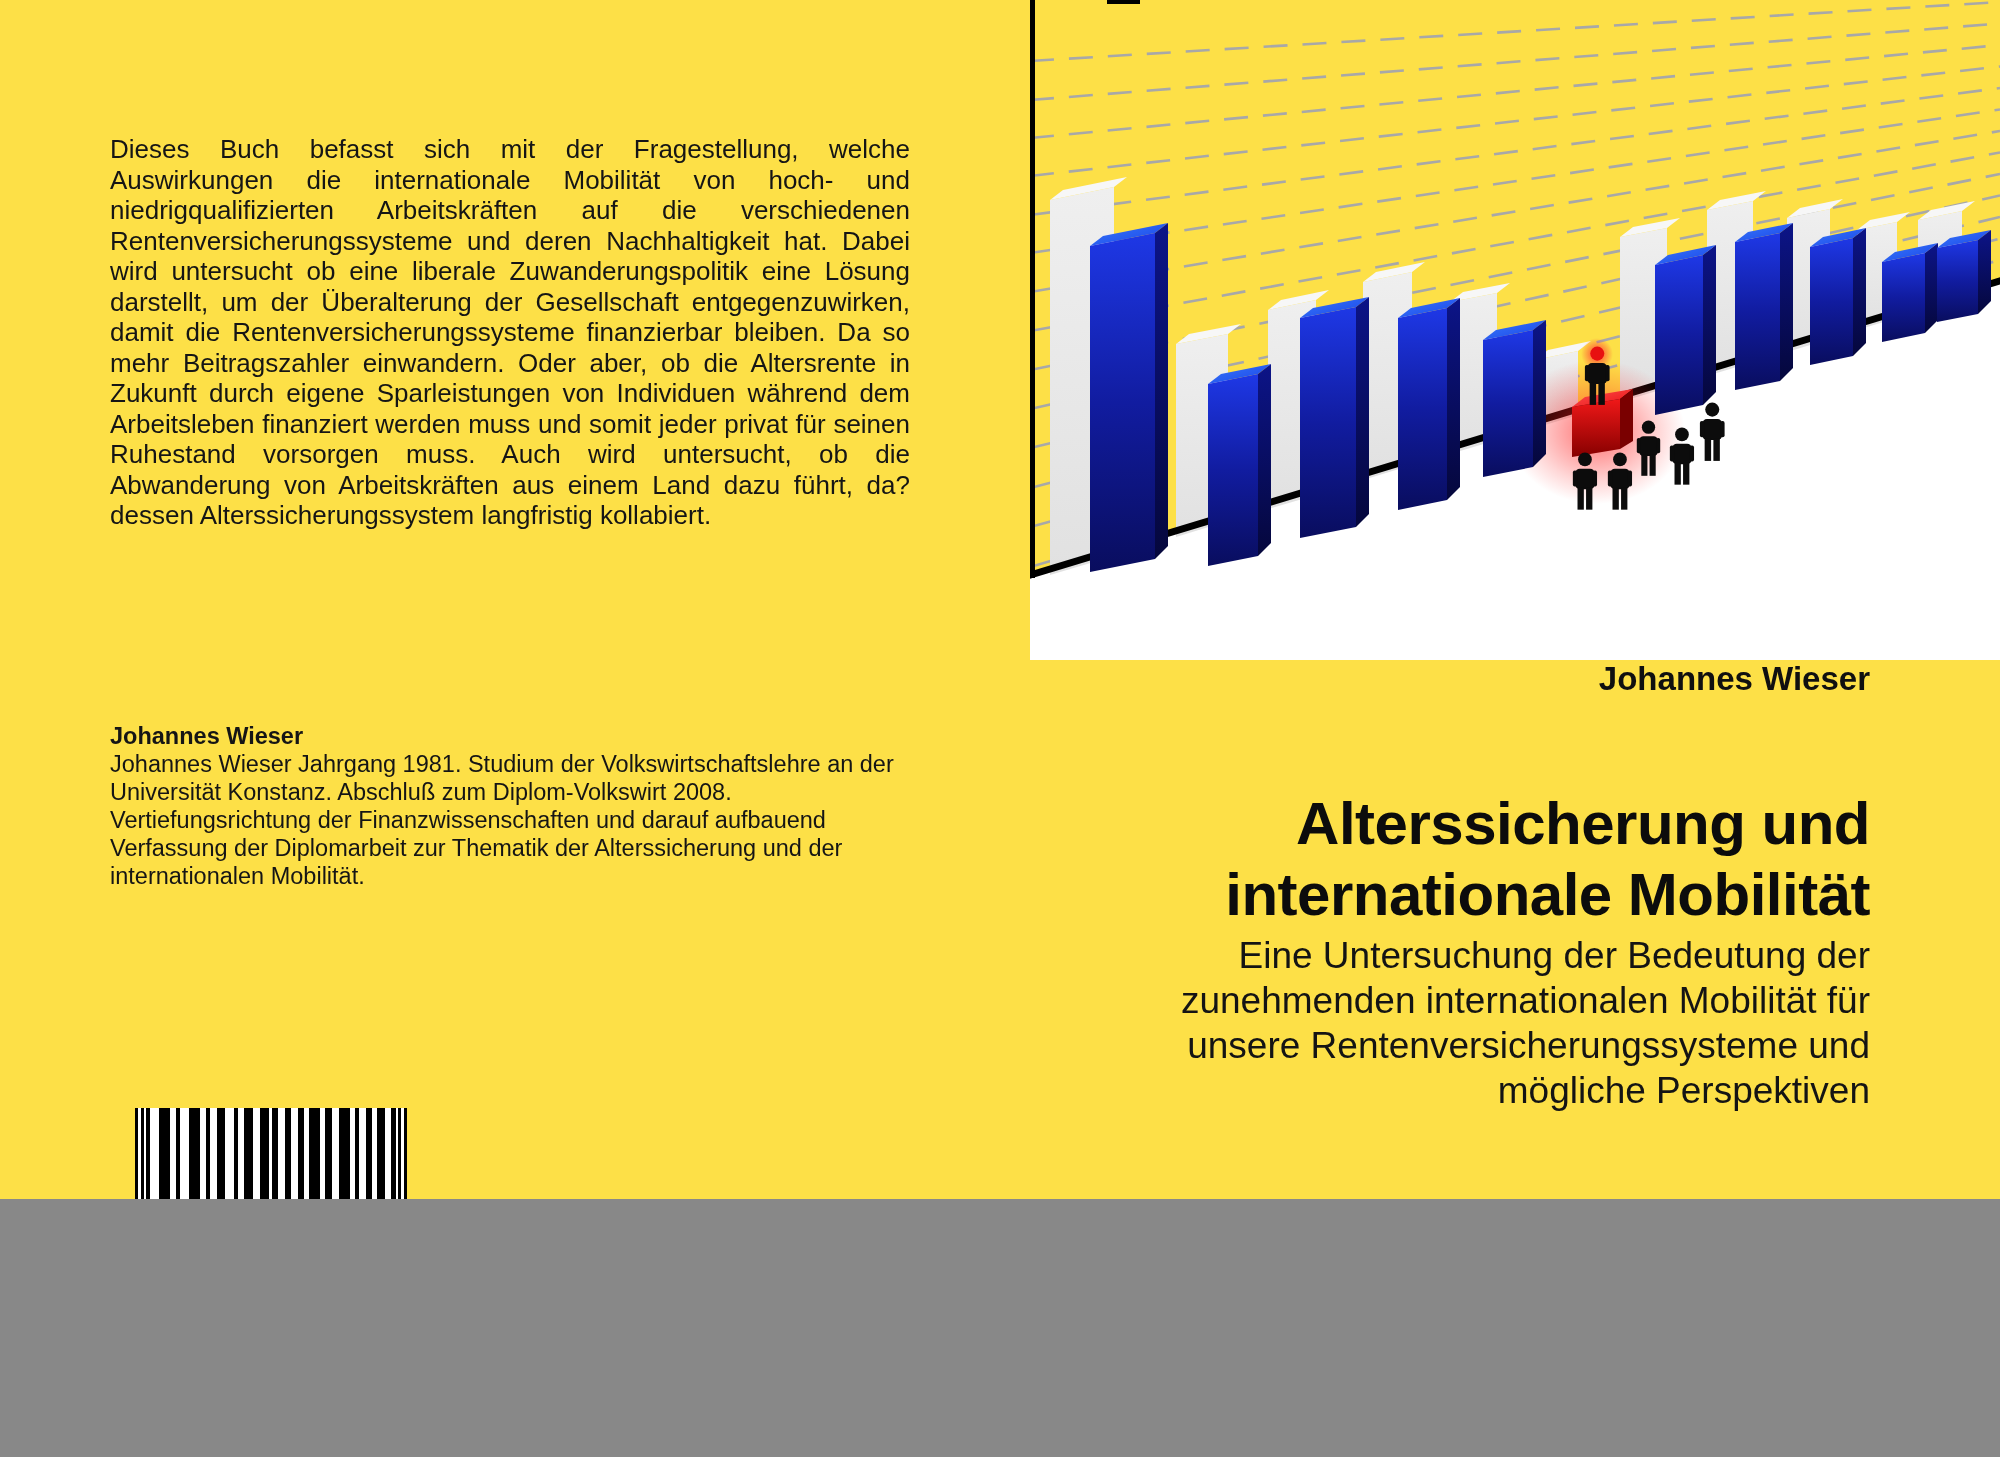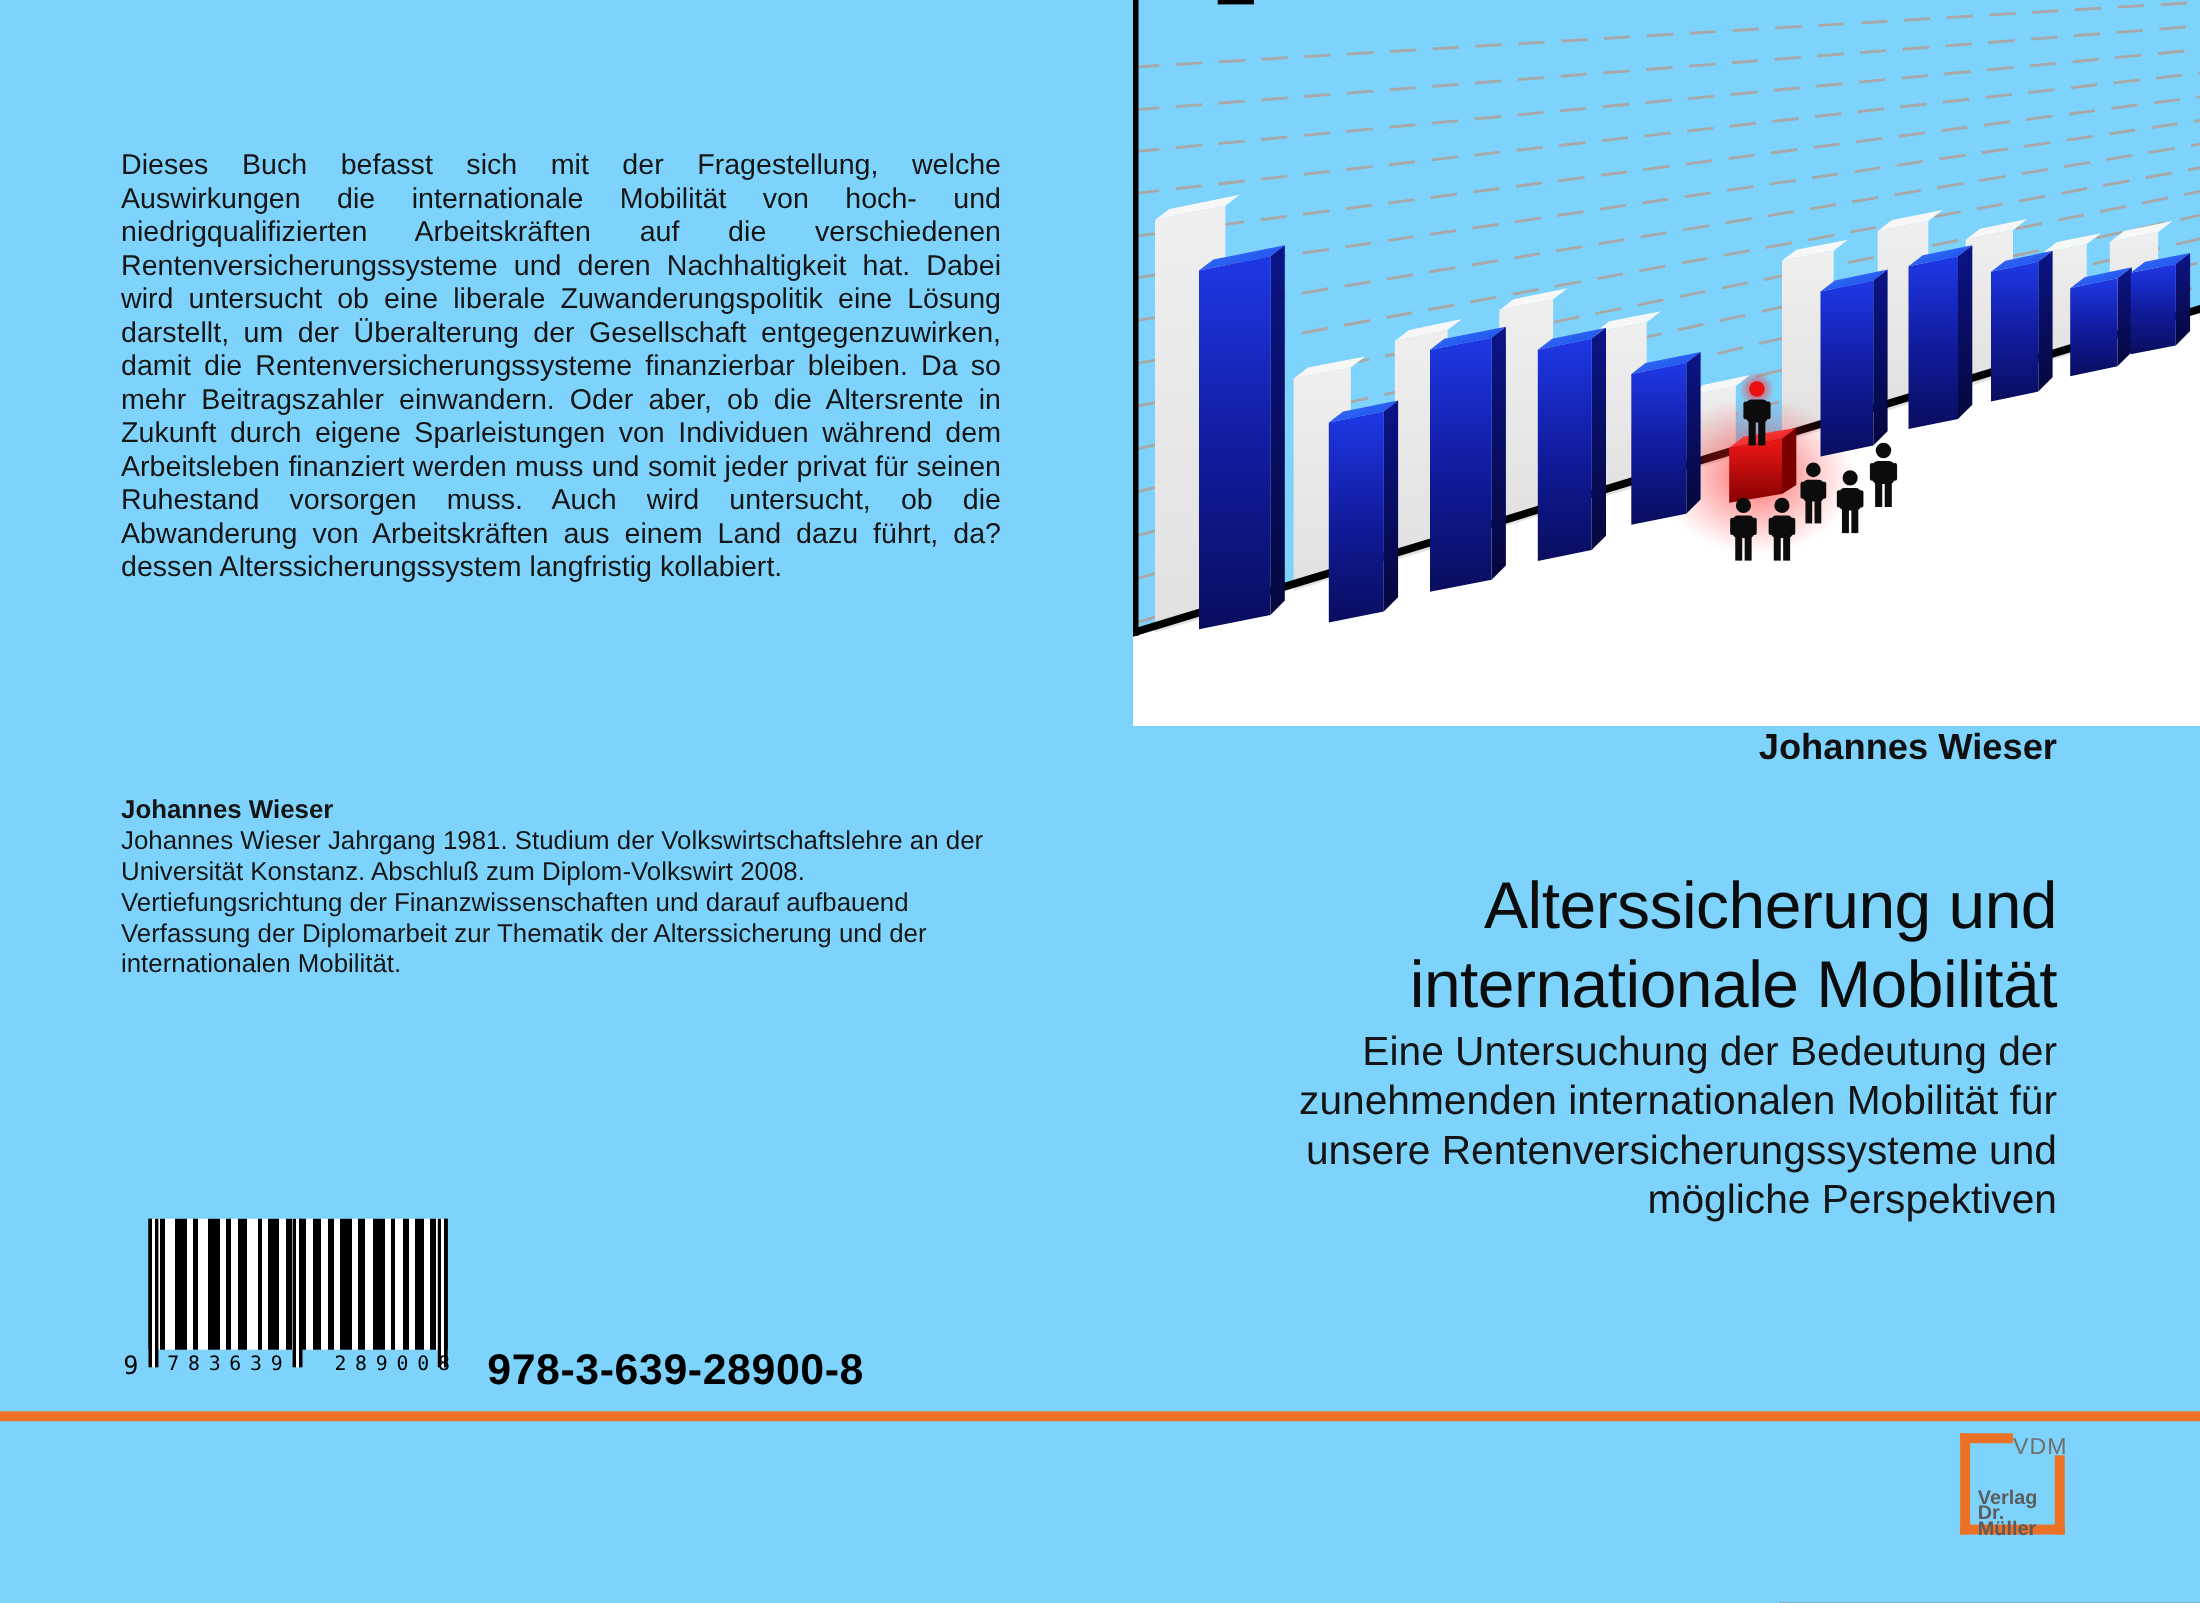--- a/index.html
+++ b/index.html
@@ -1,17 +1,17 @@
 <!DOCTYPE html>
 <html><head>
 <meta charset="utf-8">
 <style>
   html,body{margin:0;padding:0;background:#888;}
   .cover{
-    position:relative; width:2000px; height:1457px; background:#7dd3fc;
+    position:relative; width:2000px; height:1199px; background:#fde047;
     font-family:"Liberation Sans", sans-serif; overflow:hidden;
   }
   
   .description{
     position:absolute; left:110px; top:108px; width:800px;
     font-size:26px; line-height:30.5px; color:#151515;
     text-align:justify; text-align-last:left;
   }
   .bio{ position:absolute; left:110px; top:722px; width:800px;
     font-size:23.5px; line-height:28px; color:#151515;}
@@ -37,21 +37,21 @@
   .bc-digits{ position:absolute; top:1229px; display:flex; justify-content:space-between;
     font-family:"DejaVu Sans Mono", monospace; font-size:18px; color:#000;}
   .bc-digits.d1{ left:152px; width:108px;}
   .bc-digits.d2{ left:284px; width:108px;margin-left:20px;}
   .isbn-text{ position:absolute; left:443px; top:1224px; font-size:39px;
     font-weight:bold; color:#000; letter-spacing:0.5px;}
   
   .author-right{ position:absolute; right:130px; top:660px; font-size:33px;
     font-weight:bold; color:#101010; }
   .title-block{ position:absolute; right:130px; top:788px; text-align:right;
-    font-size:60px; line-height:71px; font-weight:normal; color:#0c0c0c;
+    font-size:60px; line-height:71px; font-weight:bold; color:#0c0c0c;
     letter-spacing:-0.5px; white-space:nowrap;}
   .subtitle-block{ position:absolute; right:130px; top:933px; text-align:right;
     font-size:37px; line-height:45px; color:#141414; white-space:nowrap;}
   
   .orange-rule{ position:absolute; left:0; top:1283px; width:2000px; height:9px; }
   .vdm-logo{ position:absolute; left:1782px; top:1303px; width:95px; height:92px;}
   .vdm-logo .b{ position:absolute; }
   .vdm-logo .left{ left:0; top:0; width:9px; height:92px;}
   .vdm-logo .bottom{ left:0; top:83px; width:95px; height:9px;}
   .vdm-logo .top{ left:0; top:0; width:48px; height:9px;}

